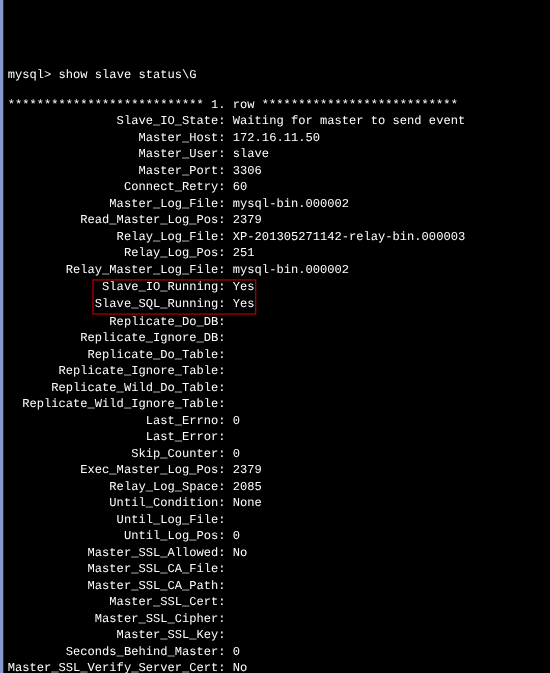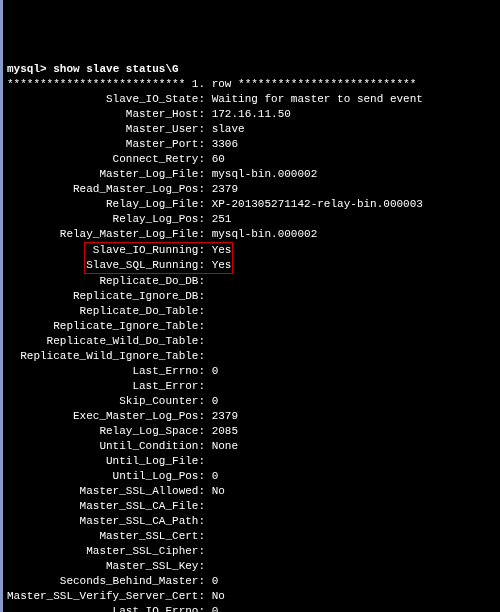--- a/index.html
+++ b/index.html
@@ -15,30 +15,30 @@
       line-height: 15px;
       padding: 2px 4px;
       width: 500px;
       height: 612px;
       overflow: hidden;
       white-space: pre;
       border-left: 3px solid #8899cc;
     }
     .prompt-line {
       display: flex;
-      font-weight: bold;
     }
     .prompt {
       color: #fff;
     }
     .command {
       color: #fff;
     }
     .row-sep {
       color: #fff;
+      margin-top: 12px;
     }
     .status-line {
       display: flex;
     }
     .field-name {
       text-align: center;
       display: inline-block;
       color: #fff;
     }
     .field-value {

